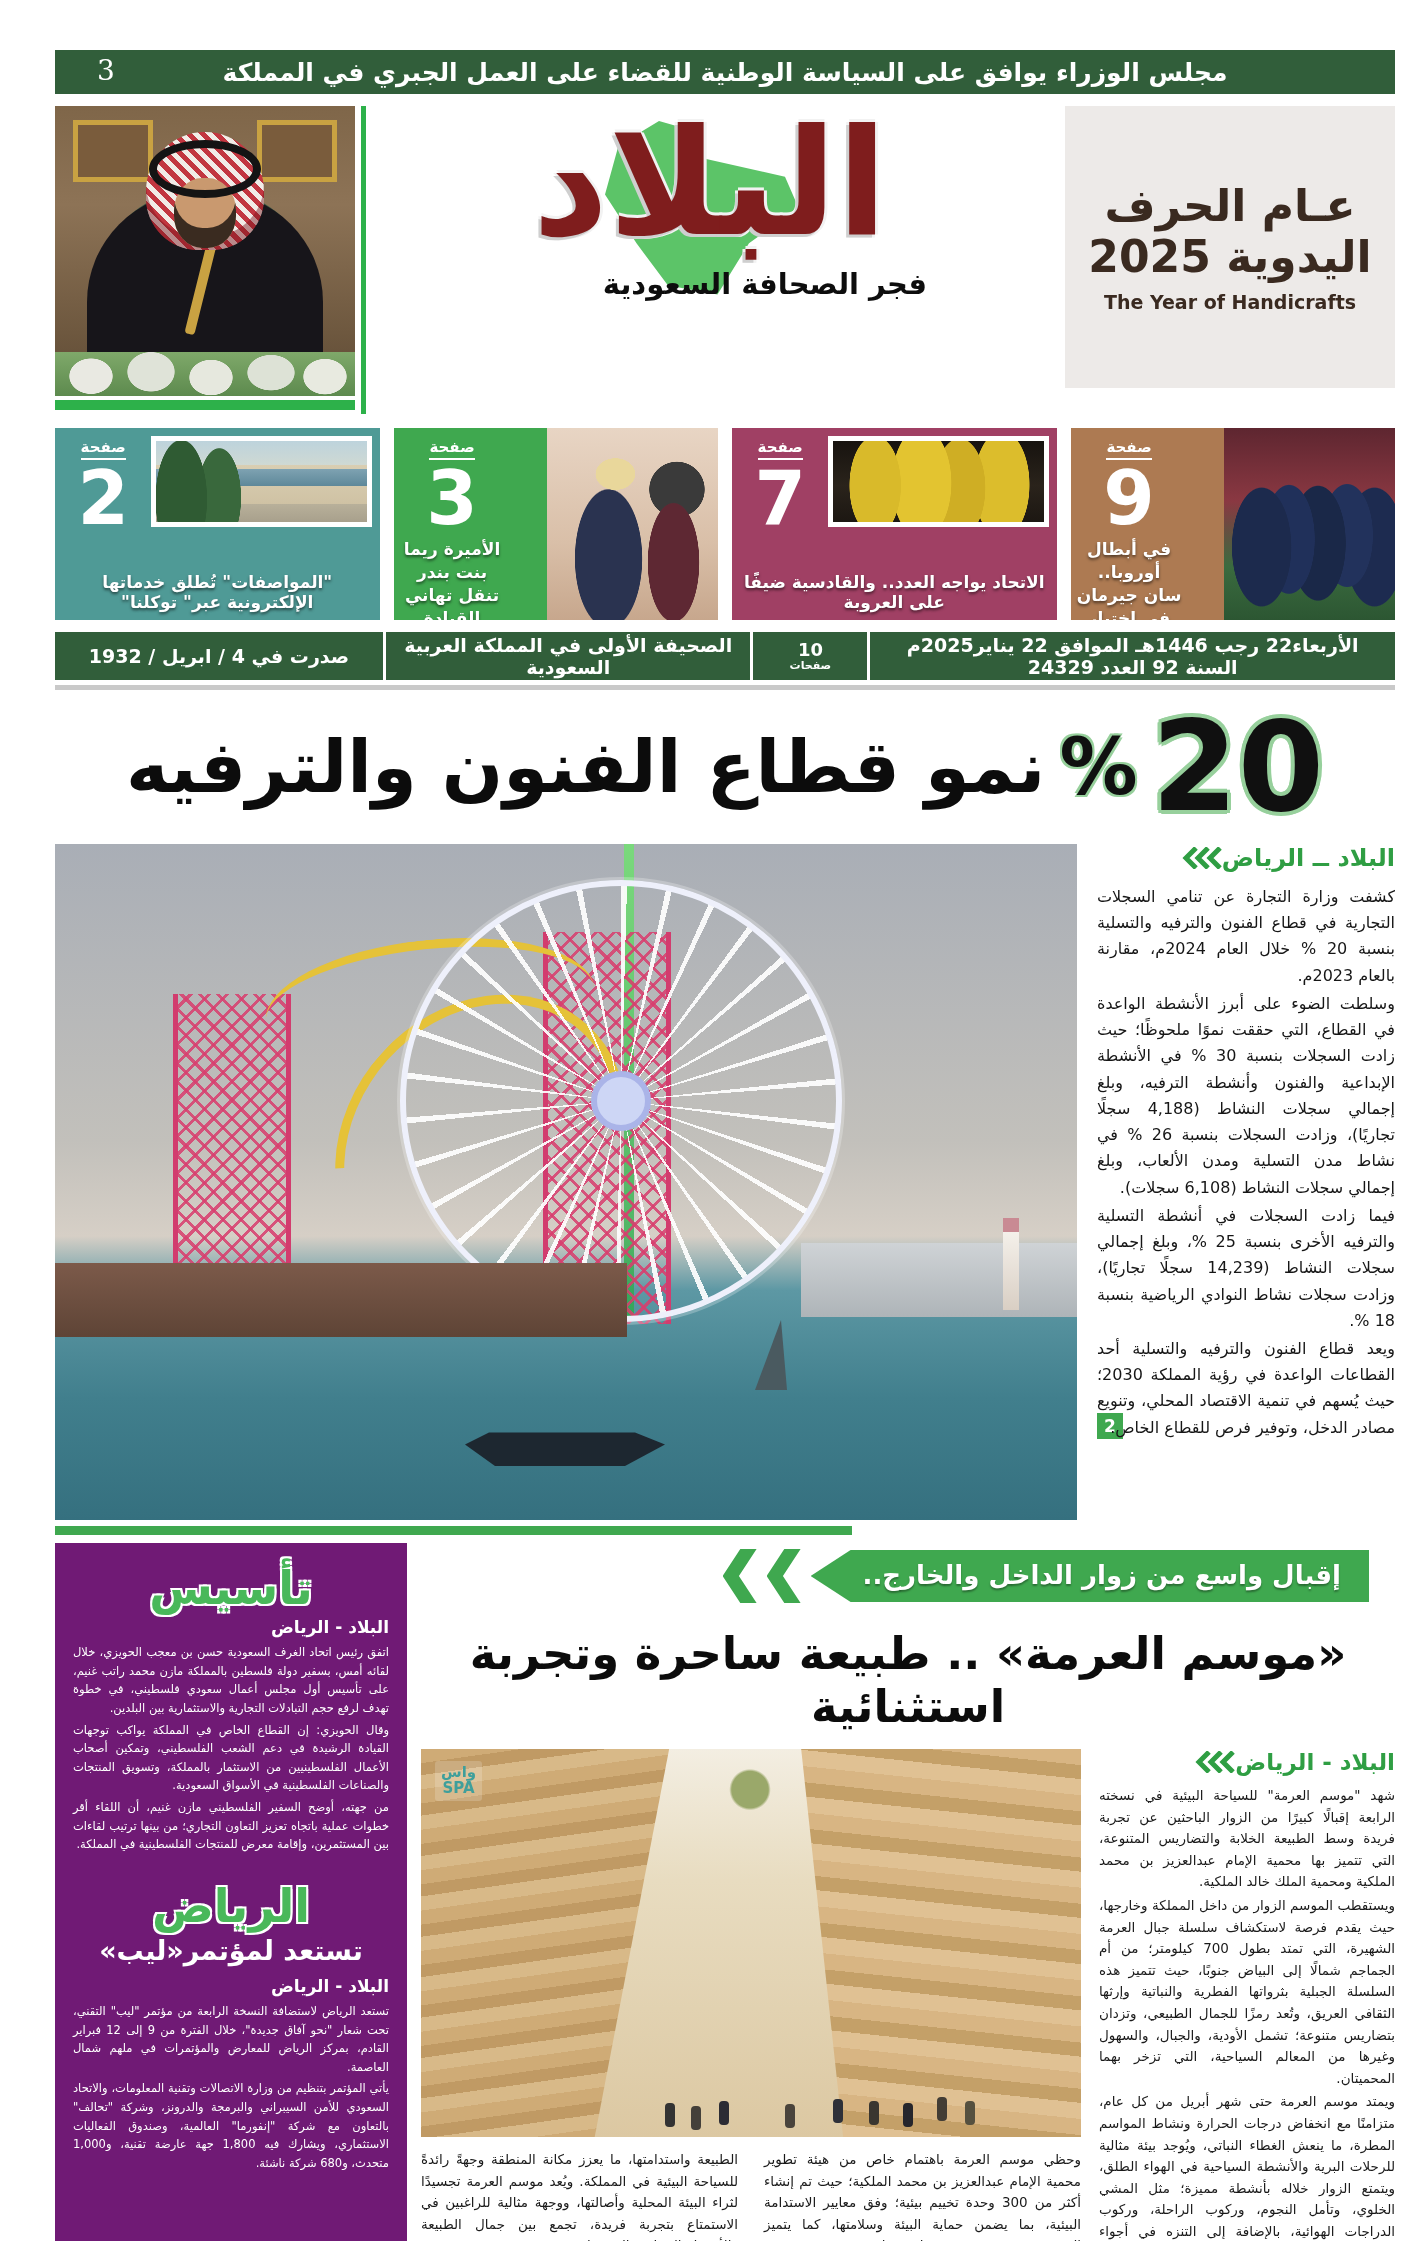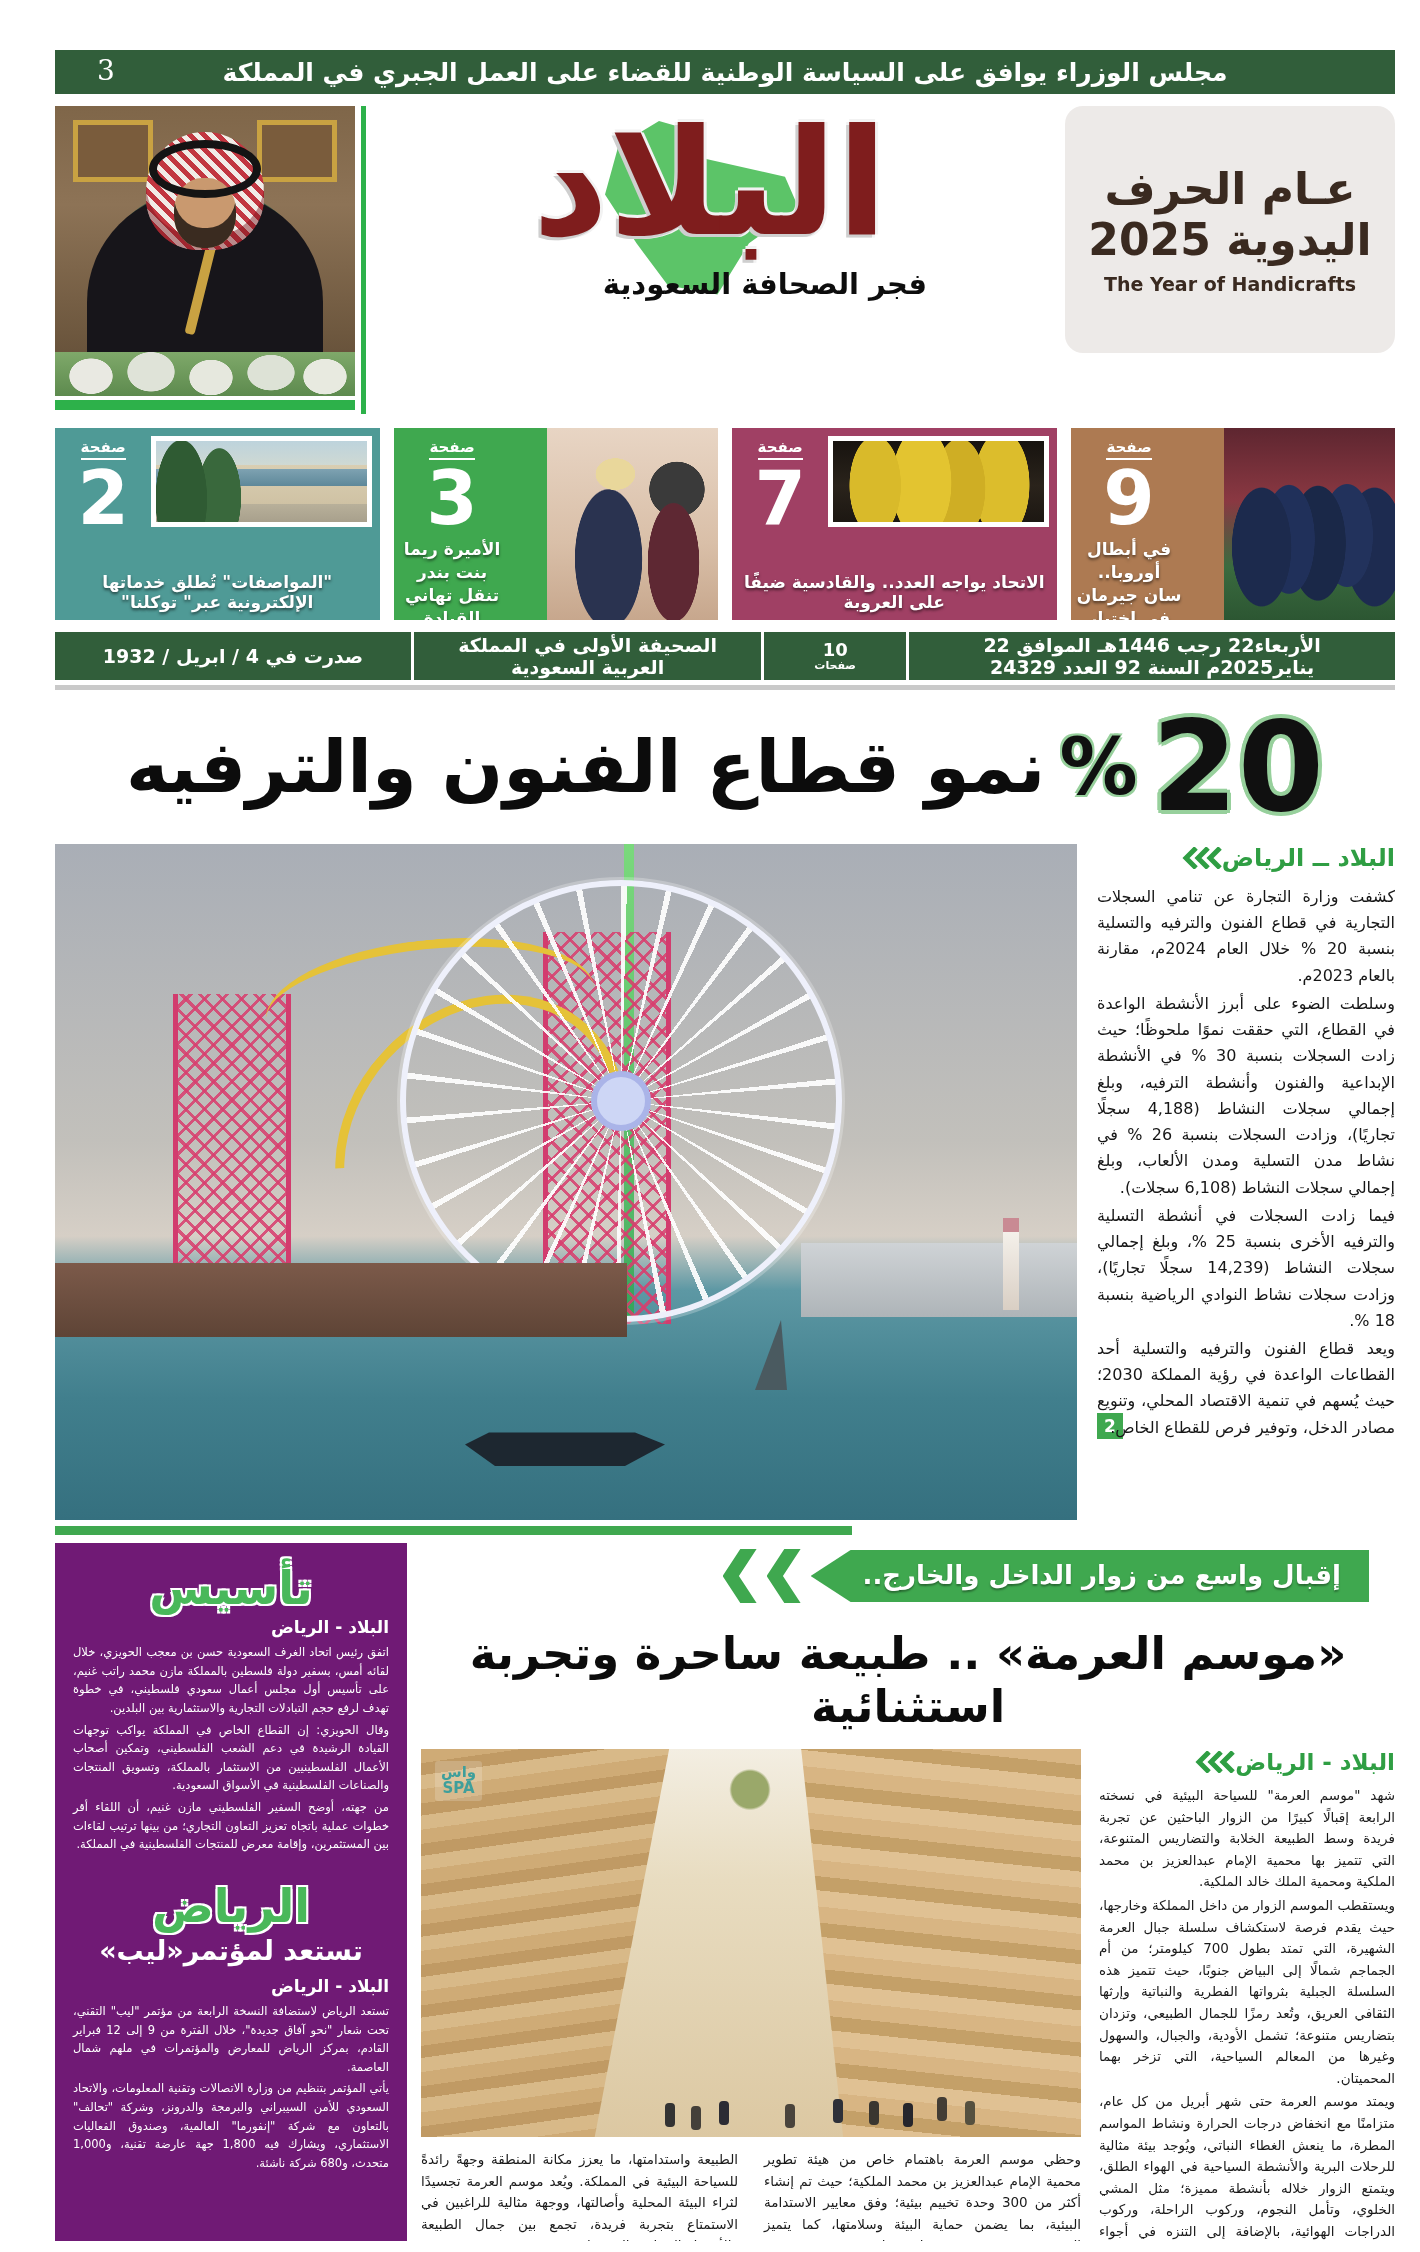--- a/index.html
+++ b/index.html
@@ -7,21 +7,21 @@
         overflow:hidden;direction:rtl;font-family:"DejaVu Sans","Liberation Sans",sans-serif;color:#111;}
   .inner{padding:50px 25px 0 55px;}
 
   
   .top-strip{height:44px;background:#315e3a;position:relative;display:flex;align-items:center;justify-content:center;}
   .top-strip .strip-text{color:#fff;font-weight:bold;font-size:25px;letter-spacing:.5px;}
   .top-strip .strip-num{position:absolute;left:42px;top:4px;color:#fff;font-size:28px;font-family:"DejaVu Serif","Liberation Serif",serif;}
 
   
   .masthead{display:flex;gap:18px;margin-top:12px;height:308px;}
-  .handicrafts{width:330px;height:247px;background:#edeae8;display:flex;flex-direction:column;justify-content:center;align-items:center;text-align:center;border-radius:18px;}
+  .handicrafts{width:330px;height:282px;background:#edeae8;display:flex;flex-direction:column;justify-content:center;align-items:center;text-align:center;}
   .handicrafts .hc1,.handicrafts .hc2{font-size:44px;font-weight:900;color:#3a2a20;line-height:1.15;}
   .handicrafts .hc3{font-size:19px;font-weight:bold;color:#3a2a20;margin-top:8px;font-family:"DejaVu Sans","Liberation Sans",sans-serif;}
   .logo-block{flex:1;position:relative;display:flex;flex-direction:column;align-items:center;justify-content:flex-start;}
   .logo-map{position:absolute;top:4px;right:235px;width:225px;height:200px;z-index:0;}
   .logo-title{position:relative;z-index:1;font-size:148px;line-height:1.05;font-weight:900;color:#7f1d1d;margin:0;
               text-shadow:-3px 3px 0 #cfcfcf,3px 0 0 #f2f2f2,0 3px 0 #f2f2f2,-3px 0 0 #f2f2f2,0 -3px 0 #f2f2f2;}
   .logo-tagline{position:relative;z-index:1;font-size:29px;font-weight:900;color:#0d0d0d;margin-top:6px;align-self:flex-start;padding-right:120px;}
   .photo-wrap{width:300px;position:relative;}
   .photo-mbs{width:300px;height:290px;position:relative;overflow:hidden;
      background:linear-gradient(180deg,#7f6649 0%,#8d7356 34%,#6e583f 78%,#5d4a34 100%);}
@@ -63,21 +63,21 @@
      linear-gradient(180deg,#17130f 0%,#2a231b 55%,#1c1712 100%);}
   .ph-trump{background:radial-gradient(20px 16px at 40% 24%,#e9d79b 98%,transparent),radial-gradient(34px 70px at 36% 68%,#2a3350 98%,transparent),
      radial-gradient(26px 60px at 74% 70%,#5e2833 98%,transparent),radial-gradient(28px 28px at 76% 32%,#3a3a3a 98%,transparent),
      linear-gradient(180deg,#e8d5c4 0%,#d9bfa8 60%,#c7a78d 100%);}
   .ph-bldg{background:radial-gradient(26px 60px at 12% 72%,#2f5b33 98%,transparent),radial-gradient(22px 50px at 30% 70%,#39683c 98%,transparent),
      linear-gradient(180deg,transparent 34%,#7fa3b2 34%,#5d8799 56%,transparent 56%),
      linear-gradient(180deg,#bdd3dc 0%,#cfd9d3 30%,#d9ceb2 30%,#cfc2a4 78%,#b8b09a 78%,#a8a08c 100%);}
 
   
   .date-bar{display:flex;margin-top:12px;height:48px;background:#315e3a;color:#fff;font-weight:bold;align-items:stretch;}
-  .date-bar .seg{display:flex;align-items:center;justify-content:center;text-align:center;padding:0 28px;font-size:19px;}
+  .date-bar .seg{display:flex;align-items:center;justify-content:center;text-align:center;padding:0 14px;font-size:19px;}
   .seg.s-issue{flex:1.55;}
   .seg.s-pages{width:86px;flex-direction:column;border-right:3px solid #fff;border-left:3px solid #fff;line-height:1.1;}
   .seg.s-pages .pn{font-size:18px;} .seg.s-pages .pw{font-size:11px;}
   .seg.s-slogan{flex:1.05;}
   .seg.s-founded{width:300px;border-right:3px solid #fff;}
   .shadow-line{height:5px;background:#c9c9c9;margin-top:5px;}
 
   
   .lead-head{display:flex;align-items:center;justify-content:center;gap:14px;margin-top:16px;height:122px;}
   .lead-num{font-size:124px;font-weight:900;color:#101010;line-height:1;

